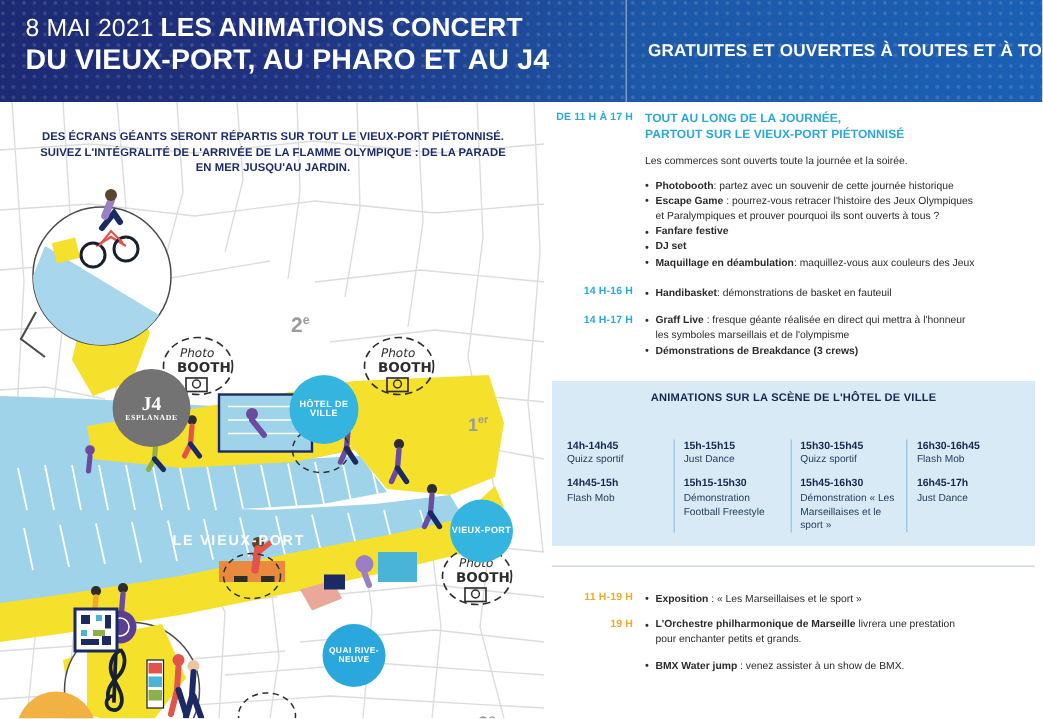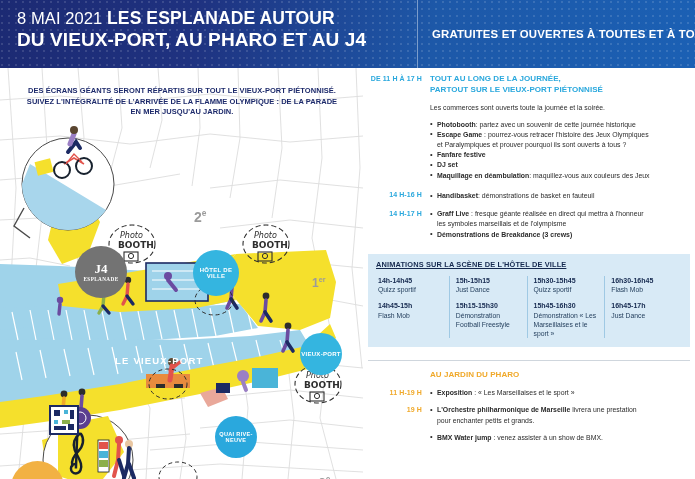--- a/index.html
+++ b/index.html
@@ -193,27 +193,26 @@
   .spacer-10 { height: 10px; }
   .spacer-8 { height: 8px; }
 
   
   .sched {
     margin-top: 14px;
     background: #d8eaf6;
     padding: 6px 8px 9px 8px;
   }
   .sched-title {
-    text-align: left;
+    text-align: center;
     color: #15294f;
     font-size: 7.4px;
     font-weight: 700;
     letter-spacing: .15px;
-    margin-bottom: 7px;
-    text-decoration: underline;
+    margin-bottom: 24px;
   }
   .sched-cols {
     display: flex;
   }
   .sched-col {
     flex: 1 1 25%;
     padding: 0 6px;
     border-right: 1px solid #9fc9e4;
   }
   .sched-col:first-child { padding-left: 2px; }
@@ -241,21 +240,21 @@
 </style>
 </head>
 <body>
 
 <div id="poster">
 
   <div class="header">
     <div class="header-left">
       <div class="header-line1">
         <span>8 MAI 2021</span>
-        <span class="bold">LES ESPLANADE AUTOUR</span>
+        <span class="bold">LES ANIMATIONS CONCERT</span>
       </div>
       <div class="header-line2">DU VIEUX-PORT, AU PHARO ET AU J4</div>
     </div>
     <div class="header-divider"></div>
     <div class="header-right">
       <span>GRATUITES ET OUVERTES À TOUTES ET À TOUS</span>
     </div>
   </div>
 
   <div class="map-panel">
@@ -610,23 +609,20 @@
             <div class="slot-name">Just Dance</div>
           </div>
         </div>
       </div>
     </div>
 
     <div class="hr-rule"></div>
 
     <div class="row" style="margin-top:9px">
       <div class="time"></div>
-      <div class="body-col">
-        <div class="sect-title orange">AU JARDIN DU PHARO</div>
-      </div>
     </div>
 
     <div class="row" style="margin-top:7px">
       <div class="time orange">11 H-19 H</div>
       <div class="body-col">
         <ul class="bullets" style="margin-top:0">
           <li><span class="b">Exposition</span><span> : « Les Marseillaises et le sport »</span></li>
         </ul>
       </div>
     </div>

